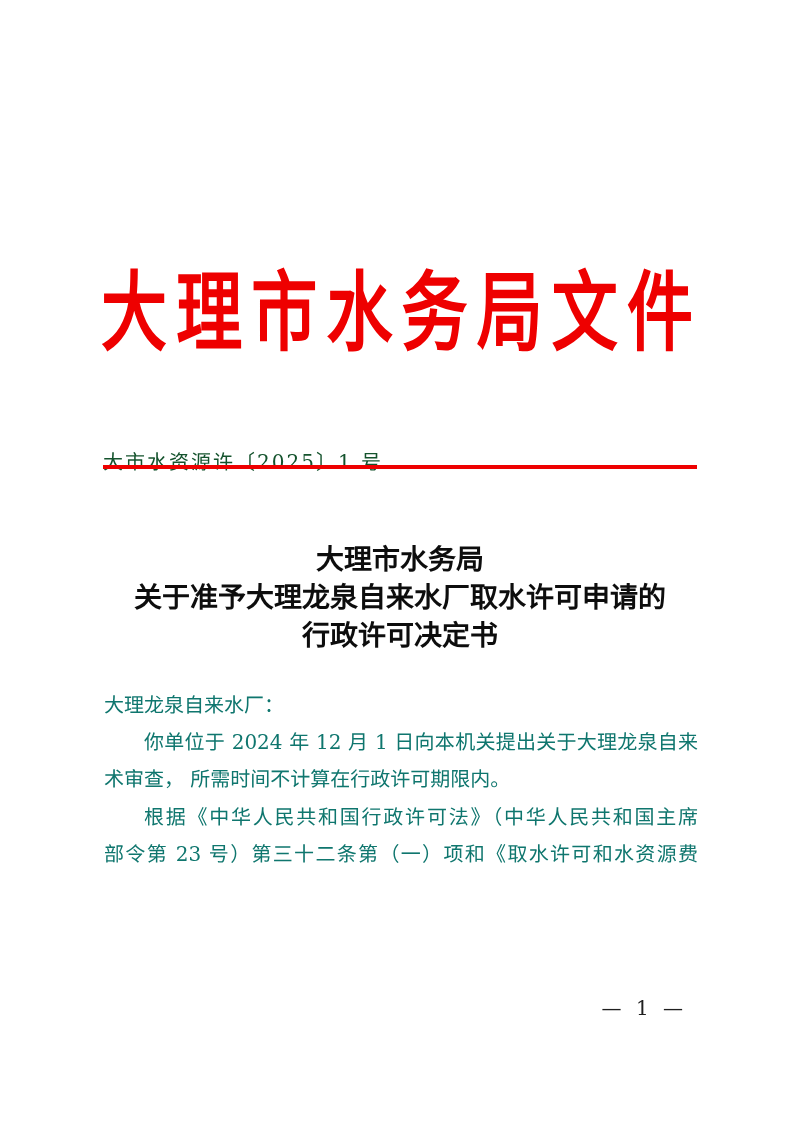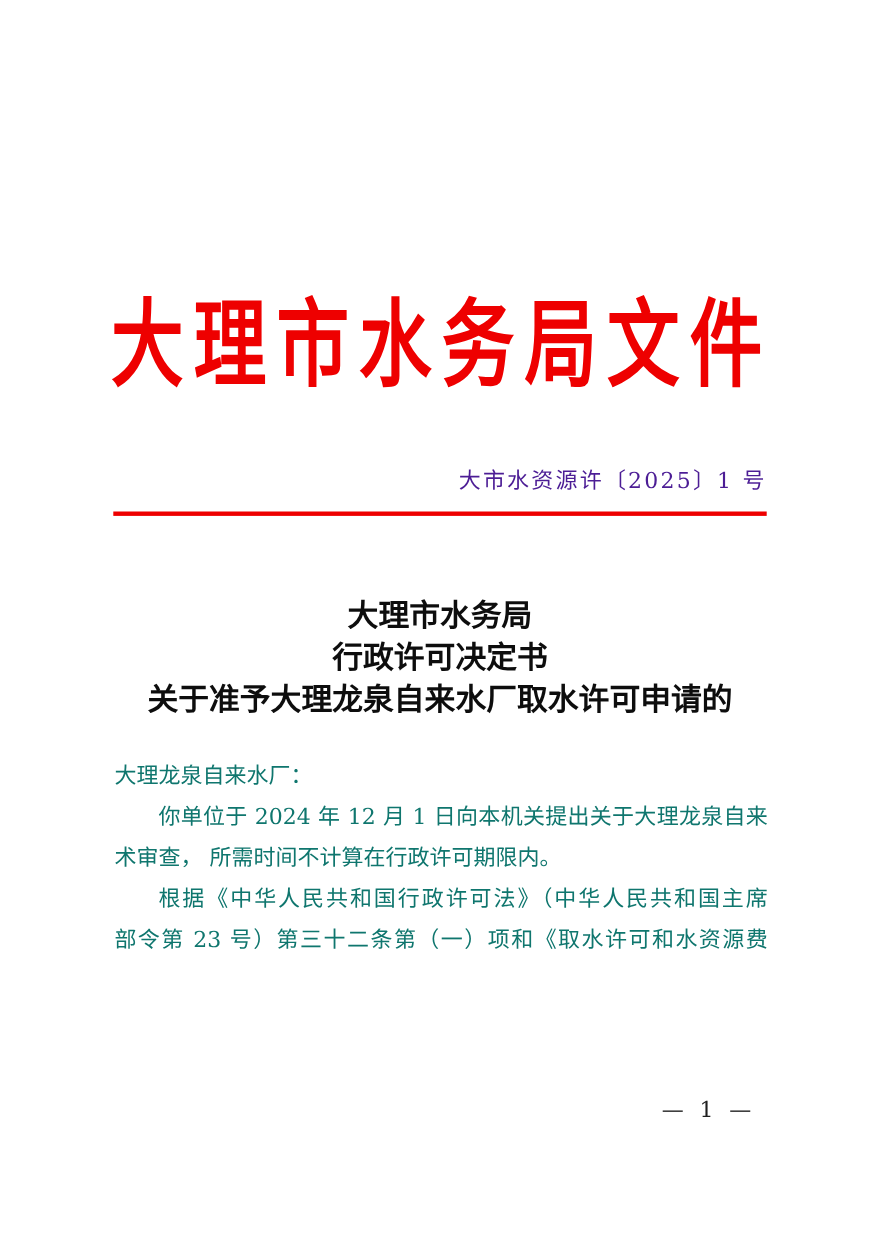--- a/index.html
+++ b/index.html
@@ -32,27 +32,27 @@
     text-align: justify;
     text-align-last: justify;
     transform: scaleY(1.32);
     transform-origin: 50% 50%;
     white-space: nowrap;
   }
 
   
   .doc-number {
     position: absolute;
-    top: 421px;
+    top: 446px;
     left: 103px;
     width: 594px;
-    text-align: right;
+    text-align: left;
     font-size: 20px;
     letter-spacing: 2px;
-    color: #4c1d95;
+    color: #14532d;
   }
 
   
   .red-line {
     position: absolute;
     top: 465px;
     left: 103px;
     width: 594px;
     height: 4px;
     background: #ee0000;
@@ -60,20 +60,21 @@
 
   
   .doc-title {
     position: absolute;
     top: 541px;
     left: 103px;
     width: 594px;
     text-align: center;
     font-weight: 700;
     color: #0d0d0d;
+    font-family: Liberation Serif, serif;
   }
   .title-line {
     font-size: 28px;
     line-height: 38px;
     white-space: nowrap;
   }
 
   
   .body-block {
     position: absolute;
@@ -115,22 +116,22 @@
 <div class="page">
 
   <div class="banner">大理市水务局文件</div>
 
   <div class="doc-number">大市水资源许〔2025〕1 号</div>
 
   <div class="red-line"></div>
 
   <div class="doc-title">
     <div class="title-line">大理市水务局</div>
+    <div class="title-line">关于准予大理龙泉自来水厂取水许可申请的</div>
     <div class="title-line">行政许可决定书</div>
-    <div class="title-line">关于准予大理龙泉自来水厂取水许可申请的</div>
   </div>
 
   <div class="body-block">
     <div class="bl">大理龙泉自来水厂：</div>
 
     <div class="bl jl ind">你单位于 2024 年 12 月 1 日向本机关提出关于大理龙泉自来</div>
     <div class="bl">术审查， 所需时间不计算在行政许可期限内。</div>
 
     <div class="bl jl ind">根据《中华人民共和国行政许可法》（中华人民共和国主席</div>
     <div class="bl jl">部令第 23 号）第三十二条第（一）项和《取水许可和水资源费</div>

